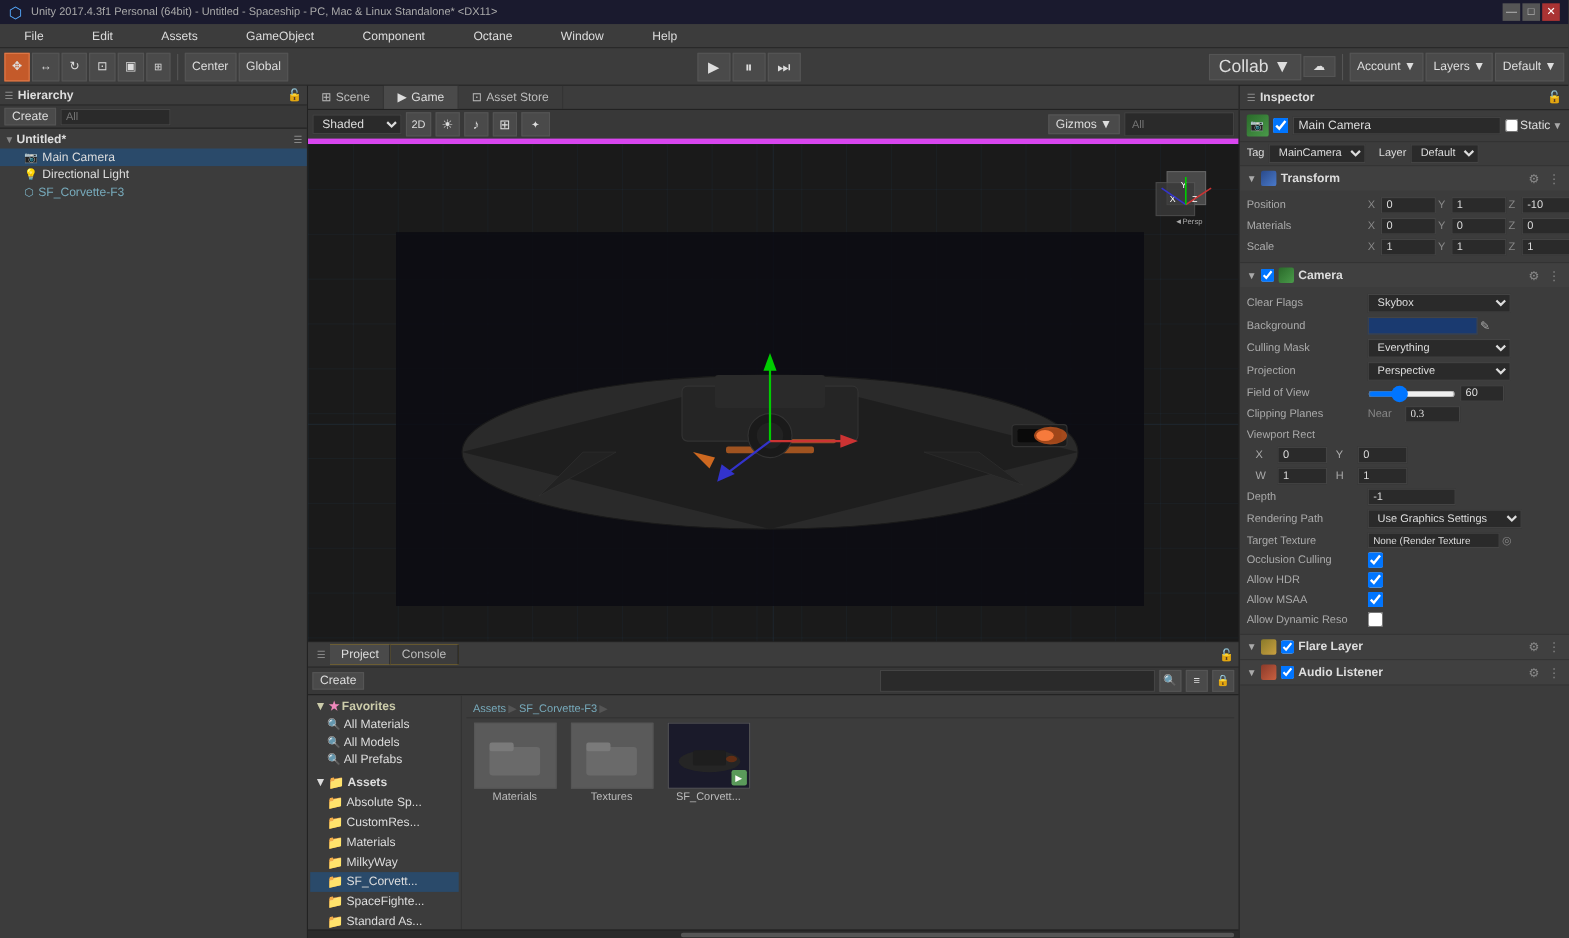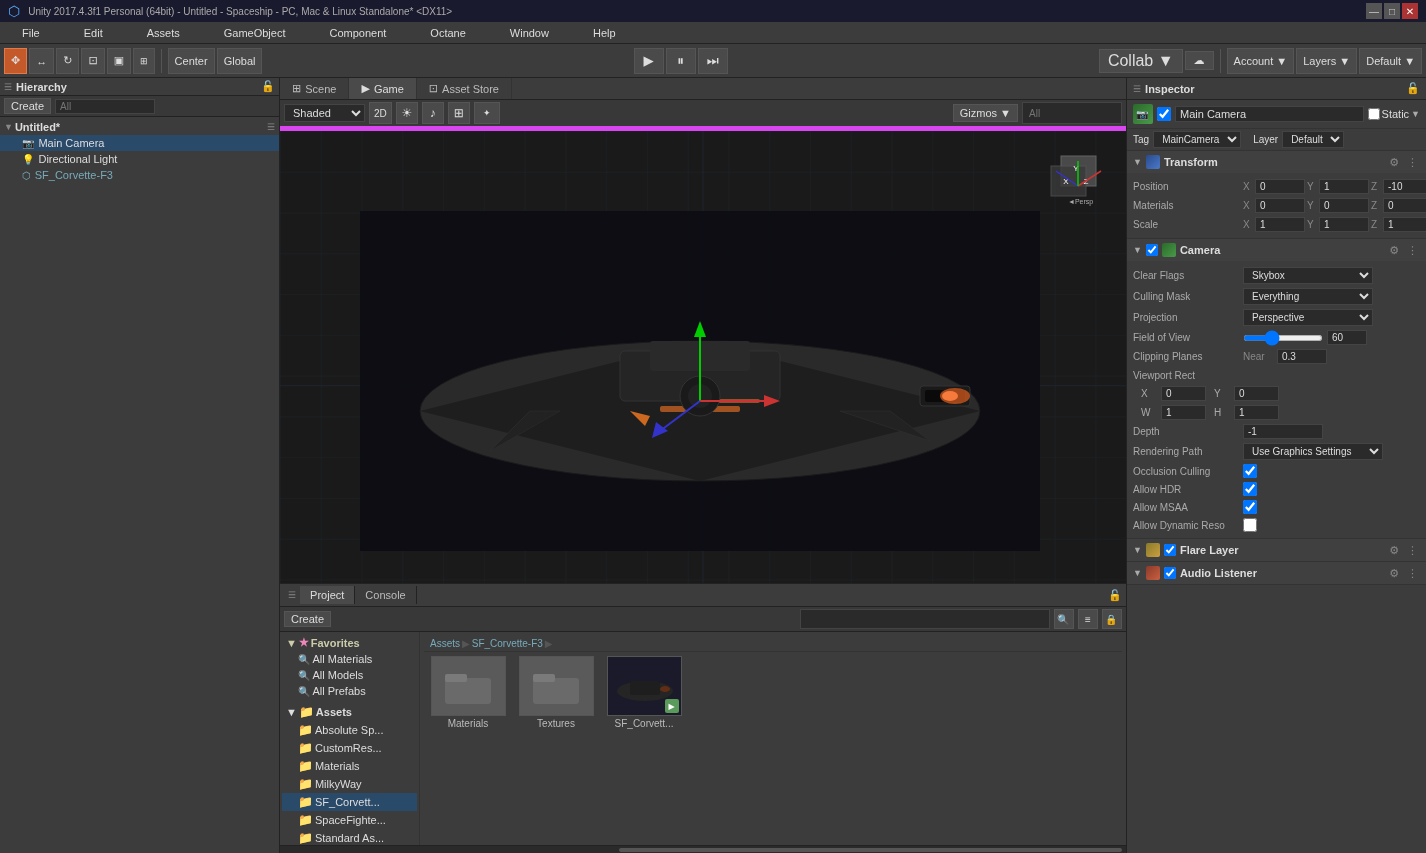--- a/index.html
+++ b/index.html
@@ -553,20 +553,27 @@
 
         <div class="prop-row">
           <span class="prop-label">Clear Flags</span>
           <div class="prop-value">
             <select class="prop-dropdown" style="width:130px;">
               <option>Skybox</option>
             </select>
           </div>
         </div>
 
+        <div class="prop-row">
+          <span class="prop-label">Background</span>
+          <div class="prop-value">
+            <div class="color-swatch" style="background:#1a3a70;"></div>
+            <button class="pencil-btn">✎</button>
+          </div>
+        </div>
 
         <div class="prop-row">
           <span class="prop-label">Culling Mask</span>
           <div class="prop-value">
             <select class="prop-dropdown" style="width:130px;">
               <option>Everything</option>
             </select>
           </div>
         </div>
 
@@ -585,21 +592,21 @@
             <input type="range" class="prop-slider" min="1" max="179" value="60" style="">
             <input class="prop-input" type="text" value="60" style="width: 40px;">
           </div>
         </div>
 
         <div class="prop-row">
           <span class="prop-label">Clipping Planes</span>
           <div class="prop-value">
             <div class="near-far-row">
               <span class="near-label">Near</span>
-              <input class="prop-input" type="text" value="0.3" style="width: 50px;">
+              <input class="prop-input" type="text" value="0.3" style="width: 50px; font-family: Liberation Serif, serif;">
             </div>
           </div>
         </div>
 
         <div class="prop-row">
           <span class="prop-label">Viewport Rect</span>
           <div class="prop-value">
           </div>
         </div>
         <div class="prop-row" style="padding-left:8px;">
@@ -626,20 +633,27 @@
 
         <div class="prop-row">
           <span class="prop-label">Rendering Path</span>
           <div class="prop-value">
             <select class="prop-dropdown" style="width:140px;">
               <option>Use Graphics Settings</option>
             </select>
           </div>
         </div>
 
+        <div class="prop-row">
+          <span class="prop-label">Target Texture</span>
+          <div class="prop-value">
+            <input class="prop-input" type="text" value="None (Render Texture" style="width: 120px; font-size: 9px;">
+            <button style="background:none; border:none; color:#888; cursor:pointer; font-size:10px;">◎</button>
+          </div>
+        </div>
 
         <div class="prop-row">
           <span class="prop-label">Occlusion Culling</span>
           <div class="prop-value">
             <input type="checkbox" checked="" style="width: 14px; height: 14px;">
           </div>
         </div>
 
         <div class="prop-row">
           <span class="prop-label">Allow HDR</span>

